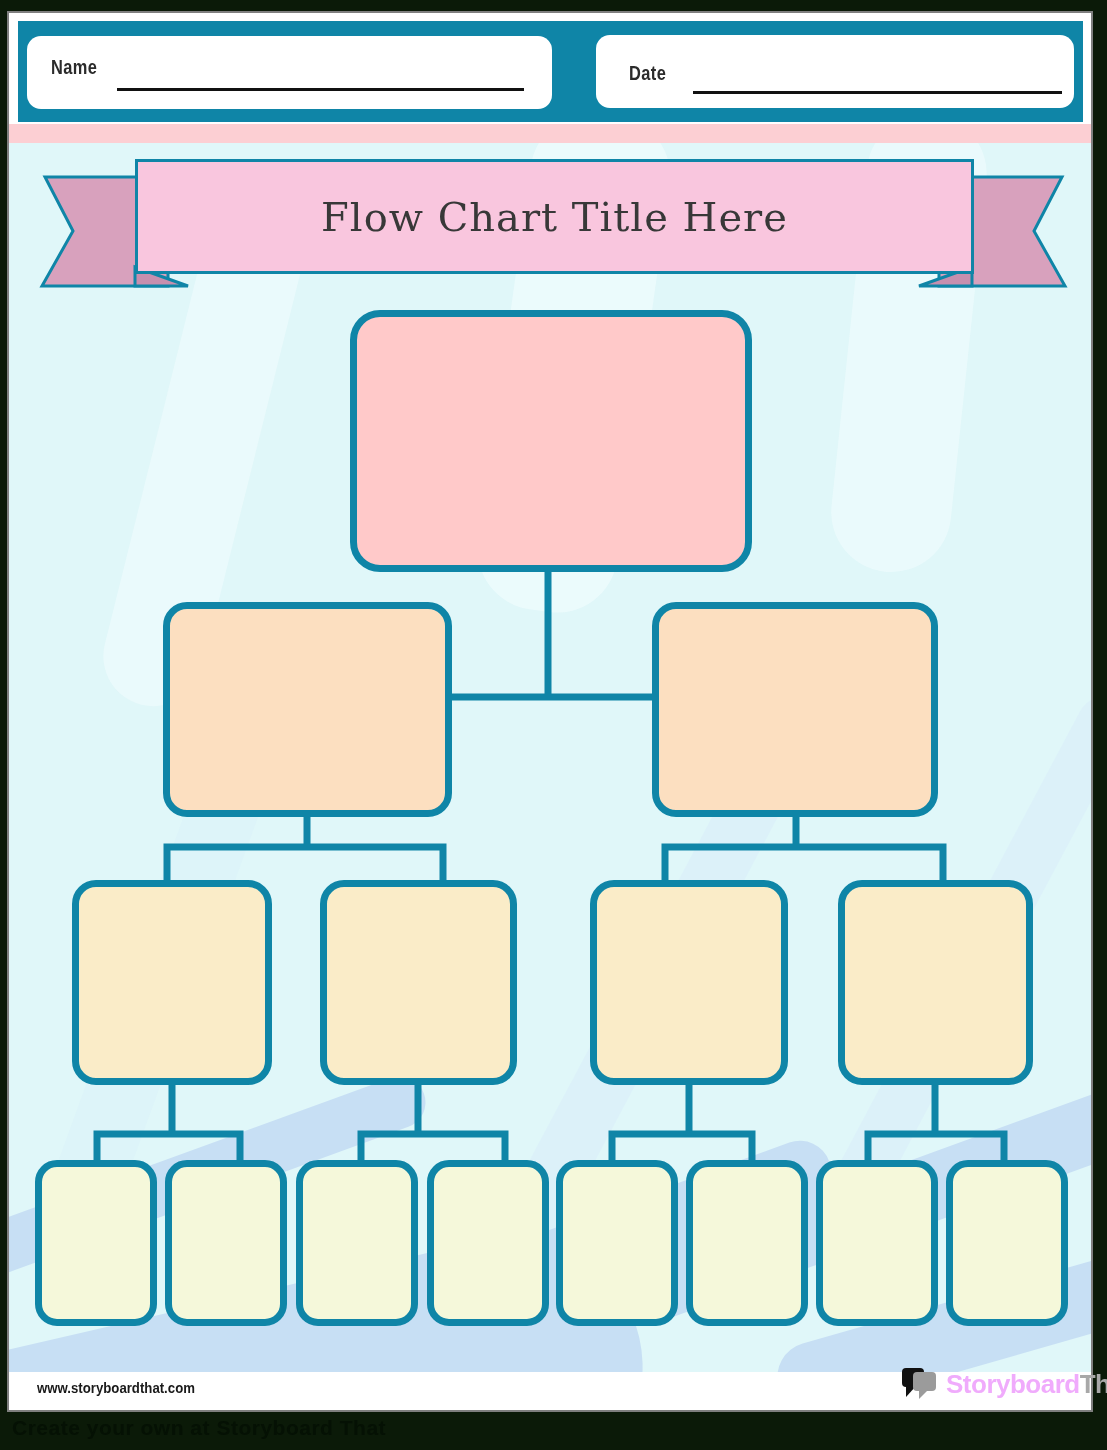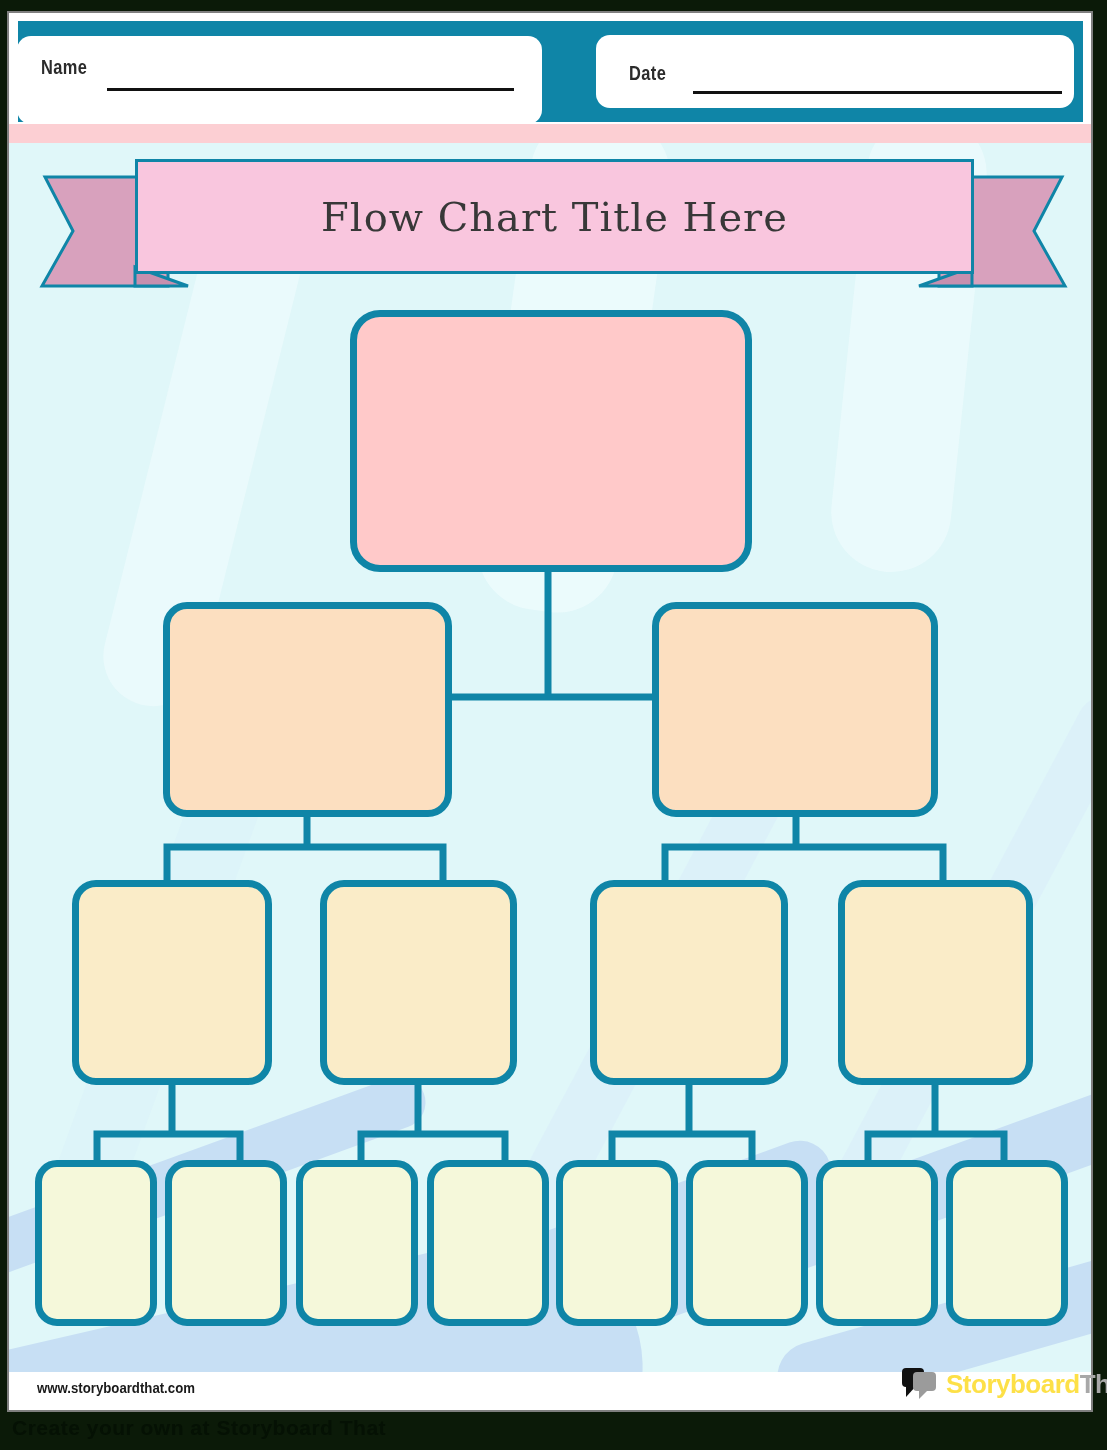--- a/index.html
+++ b/index.html
@@ -55,21 +55,21 @@
   .r26{border-radius:30px;}
   .r22{border-radius:24px;}
   .r20{border-radius:22px;}
   
   .footer-url{
     position:absolute;left:37px;top:1379px;font-size:15px;font-weight:700;color:#1a1a1a;
     transform:scaleX(.88);transform-origin:left center;letter-spacing:0px;
   }
   .logo{position:absolute;left:900px;top:1364px;display:flex;align-items:center;}
   .logo-text{font-size:26px;font-weight:600;letter-spacing:-.5px;margin-left:6px;}
-  .logo-primary{color:#fde047;}
+  .logo-primary{color:#f0abfc;}
   .logo-secondary{color:#a8a8a8;}
   .footer-caption{
     position:absolute;left:12px;top:1416px;font-size:21px;font-weight:700;color:#051104;
     letter-spacing:.5px;
   }
 </style>
 </head>
 <body>
 
 <div class="canvas">
@@ -85,21 +85,21 @@
     <div class="midband" style="left:120px;top:520px;width:70px;height:620px;transform:rotate(20deg);opacity:.35;border-radius:34px;"></div>
     <div class="stripe" style="left:-70px;top:1010px;width:500px;height:52px;transform:rotate(-20deg);border-radius:30px;"></div>
     <div class="stripe" style="left:180px;top:1100px;width:660px;height:62px;transform:rotate(-20deg);border-radius:36px;"></div>
     <div class="stripe" style="left:600px;top:1020px;width:600px;height:66px;transform:rotate(-20deg);border-radius:36px;"></div>
     <div class="stripe" style="left:760px;top:1140px;width:500px;height:70px;transform:rotate(-16deg);border-radius:40px;"></div>
     <div class="stripe" style="left:-120px;top:1150px;width:760px;height:260px;transform:rotate(-13deg);border-radius:130px;"></div>
   </div>
 
   <div class="header-bar"></div>
 
-  <div class="field" style="left:17px;top:36px;width:525px;height:88px;">
+  <div class="field" style="left:27px;top:36px;width:525px;height:73px;">
     <span class="field-label" style="left:24px;top:20px;">Name</span>
     <div class="write-line" style="left:90px;top:52px;width:407px;"></div>
   </div>
 
   <div class="field" style="left:596px;top:35px;width:478px;height:73px;">
     <span class="field-label" style="left:33px;top:27px;">Date</span>
     <div class="write-line" style="left:97px;top:56px;width:369px;"></div>
   </div>
 
   <div class="pink-strip"></div>

